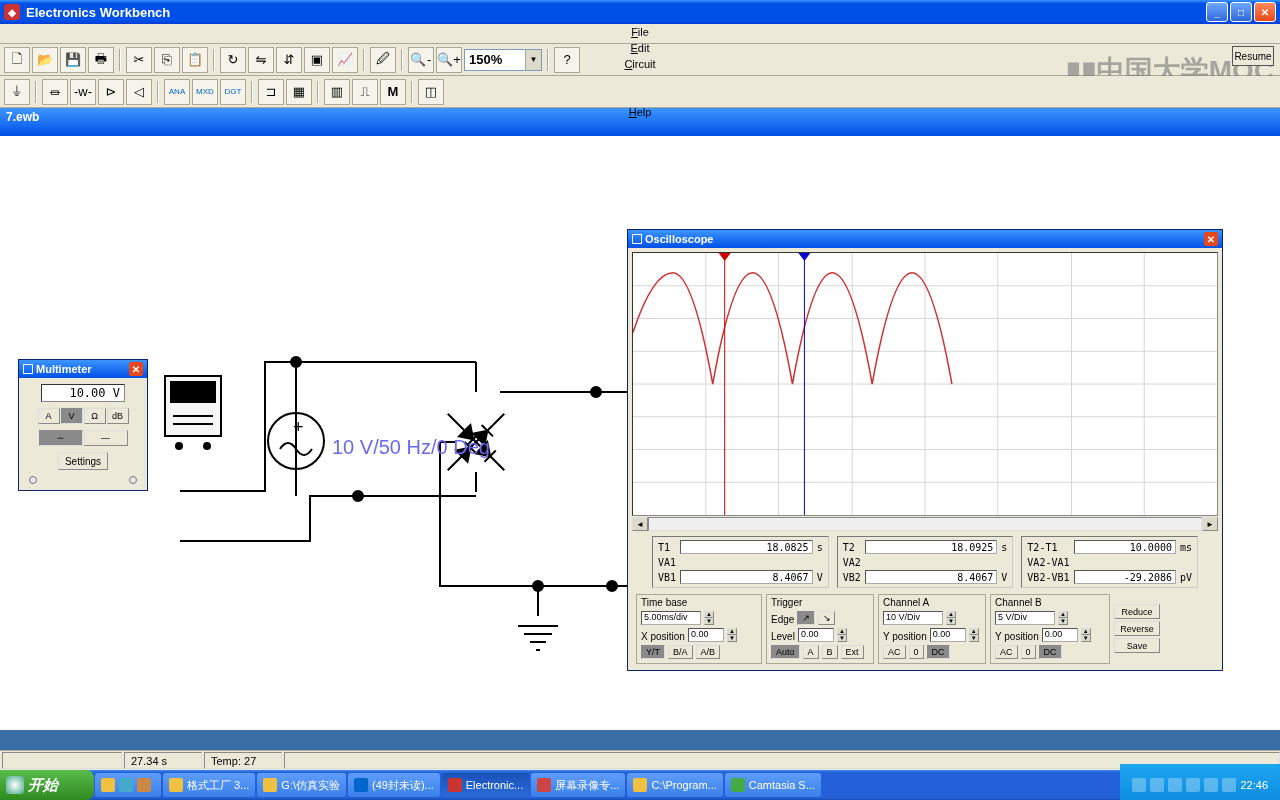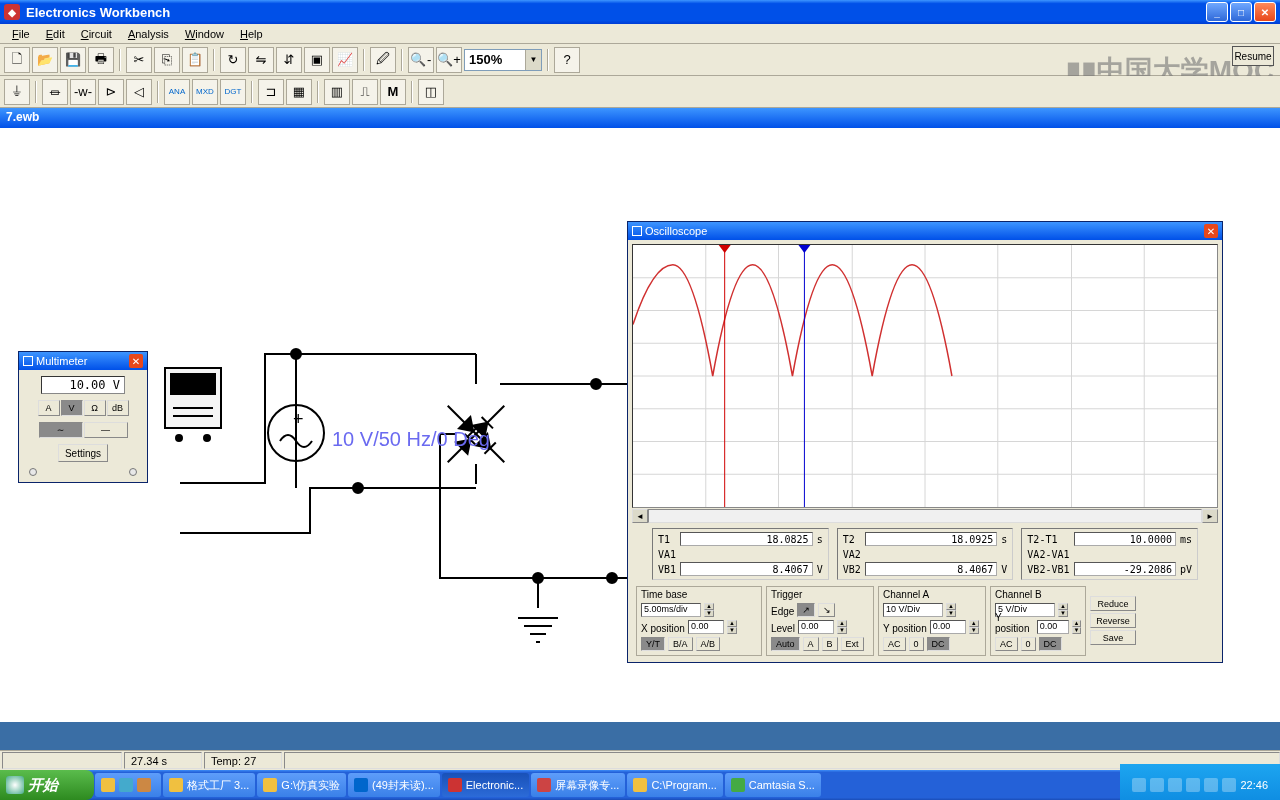--- a/index.html
+++ b/index.html
@@ -3,38 +3,38 @@
 <meta charset="utf-8">
 <style>
 * { box-sizing: border-box; margin: 0; padding: 0; }
 body { font-family: "Microsoft Sans Serif", Tahoma, Arial, sans-serif; font-size: 11px; background: #3a6ea5; width: 1280px; height: 800px; overflow: hidden; position: relative; }
 .titlebar { height: 24px; background: linear-gradient(to bottom, #3d95ff 0%, #0050e8 15%, #0050e8 85%, #003dd4 100%); color: white; display: flex; align-items: center; padding: 0 4px; font-weight: bold; font-size: 13px; }
 .titlebar .icon { width: 16px; height: 16px; background: #cc3333; border-radius: 3px; margin-right: 6px; display: flex; align-items: center; justify-content: center; font-size: 10px; }
 .winbtns { margin-left: auto; display: flex; gap: 2px; }
 .winbtn { width: 22px; height: 20px; border: 1px solid #fff; border-radius: 3px; display: flex; align-items: center; justify-content: center; font-size: 10px; font-weight: bold; cursor: pointer; }
 .winbtn.min, .winbtn.max { background: linear-gradient(#6fa8ff,#2e68d8); color: white; }
 .winbtn.close { background: linear-gradient(#ff8a5a,#e8471b); color: white; }
-.menubar { height: 20px; background: #ece9d8; display: flex; align-items: center; padding: 0 4px; border-bottom: 1px solid #aca899; }
+.menubar { height: 20px; background: #ece9d8; display: flex; align-items: center; padding: 0 4px; border-bottom: 1px solid #aca899; flex-direction: column; }
 .menubar span { padding: 2px 8px; cursor: pointer; }
 .menubar span u { text-decoration: underline; }
 .toolbar { height: 32px; background: #ece9d8; display: flex; align-items: center; padding: 2px 4px; gap: 2px; border-bottom: 1px solid #aca899; }
 .tbtn { width: 26px; height: 26px; border: 1px solid #aca899; background: #f5f3ea; display: flex; align-items: center; justify-content: center; cursor: pointer; font-size: 13px; }
 .tsep { width: 2px; height: 22px; border-left: 1px solid #aca899; border-right: 1px solid #fff; margin: 0 3px; }
 .zoombox { width: 78px; height: 22px; border: 1px solid #7f9db9; background: white; display: flex; align-items: center; padding-left: 4px; font-weight: bold; font-size: 13px; }
 .zoombox .dd { margin-left: auto; width: 16px; height: 20px; background: #dcdac9; border-left: 1px solid #aca899; display: flex; align-items: center; justify-content: center; font-size: 8px; }
 .toolbar2 { height: 32px; background: #ece9d8; display: flex; align-items: center; padding: 2px 4px; gap: 2px; border-bottom: 1px solid #aca899; position: relative; }
 .resume { position: absolute; right: 6px; top: -30px; width: 42px; height: 20px; border: 1px solid #555; background: #ece9d8; font-size: 10px; display: flex; align-items: center; justify-content: center; cursor: pointer; }
 .watermark { position: absolute; right: 6px; top: 52px; font-size: 28px; font-weight: bold; color: #777; opacity: 0.6; display: flex; align-items: center; pointer-events: none; }
-.doctitle { height: 20px; background: linear-gradient(#3d95ff,#0050e8); color: white; font-weight: bold; font-size: 12px; padding: 2px 6px; }
+.doctitle { height: 28px; background: linear-gradient(#3d95ff,#0050e8); color: white; font-weight: bold; font-size: 12px; padding: 2px 6px; }
 .canvas { position: relative; background: white; width: 1280px; height: 594px; overflow: scroll; }
 .circuit { position: absolute; left: 0; top: 0; width: 1260px; height: 576px; }
 .srclabel { position: absolute; left: 332px; top: 300px; color: #6a6af0; font-size: 20px; font-family: Arial; }
 
 .multimeter { position: absolute; left: 18px; top: 223px; width: 130px; background: #ece9d8; border: 1px solid #0a246a; }
-.mmtitle { height: 18px; background: linear-gradient(#3d95ff,#0050e8); color: white; font-weight: normal; font-size: 11px; display: flex; align-items: center; padding: 0 4px; }
+.mmtitle { height: 18px; background: linear-gradient(#3d95ff,#0050e8); color: white; font-weight: bold; font-size: 11px; display: flex; align-items: center; padding: 0 4px; }
 .mmtitle .sq { width: 10px; height: 10px; border: 1px solid white; margin-right: 3px; }
 .mmtitle .cx { margin-left: auto; width: 14px; height: 14px; background: #e8471b; color: white; display: flex; align-items: center; justify-content: center; font-size: 10px; cursor: pointer; border-radius: 2px; }
 .mmbody { padding: 6px; display: flex; flex-direction: column; align-items: center; gap: 6px; }
 .mmdisp { width: 84px; height: 18px; background: white; border: 1px inset #888; text-align: right; padding: 1px 4px; font-family: monospace; font-size: 12px; }
 .mmrow { display: flex; gap: 1px; }
 .mmb { width: 22px; height: 16px; border: 1px outset #ddd; background: #ece9d8; font-size: 9px; display: flex; align-items: center; justify-content: center; cursor: pointer; }
 .mmb.sel { background: #8a8a8a; border-style: inset; }
 .mmset { width: 50px; height: 18px; border: 1px outset #ddd; background: #ece9d8; font-size: 10px; display: flex; align-items: center; justify-content: center; cursor: pointer; }
 .mmterm { width: 100%; display: flex; justify-content: space-between; padding: 0 4px; }
 .term { width: 8px; height: 8px; border: 1px solid #777; border-radius: 50%; background: #e8e8e8; }
@@ -375,21 +375,21 @@
                 <div>▲</div>
                 <div>▼</div>
               </div>
             </div>
           <div class="crow">
               <div class="cbtn">AC</div>
               <div class="cbtn">0</div>
               <div class="cbtn sel">DC</div>
             </div>
         </div>
-        <div class="ctrlgrp" style="width:96px">
+        <div class="ctrlgrp" style="width:120px">
           <div class="hdr">Channel B</div>
           <div class="crow">
               <div class="cinp">5 V/Div</div>
               <div class="cspin">
                 <div>▲</div>
                 <div>▼</div>
               </div>
             </div>
           <div class="crow">
               <span>Y position</span>

